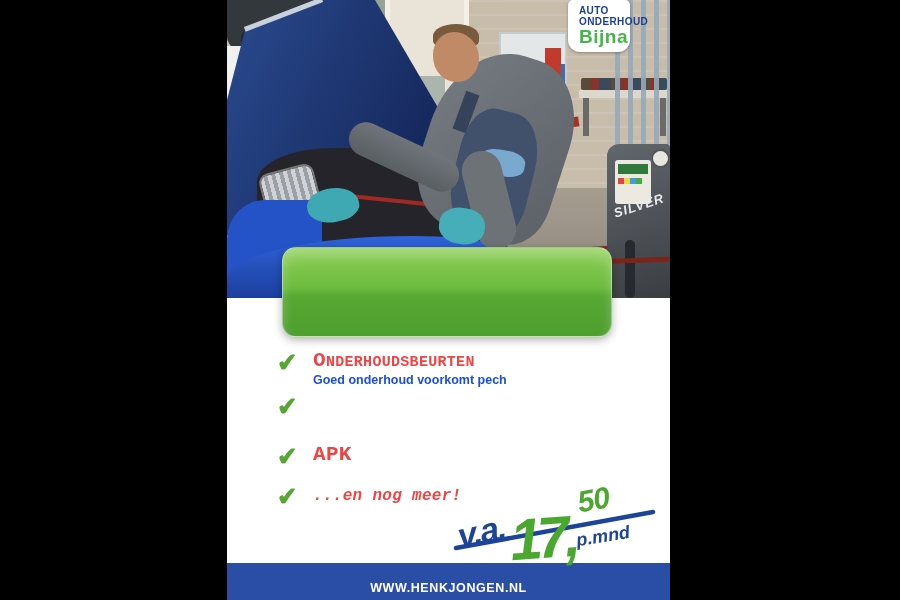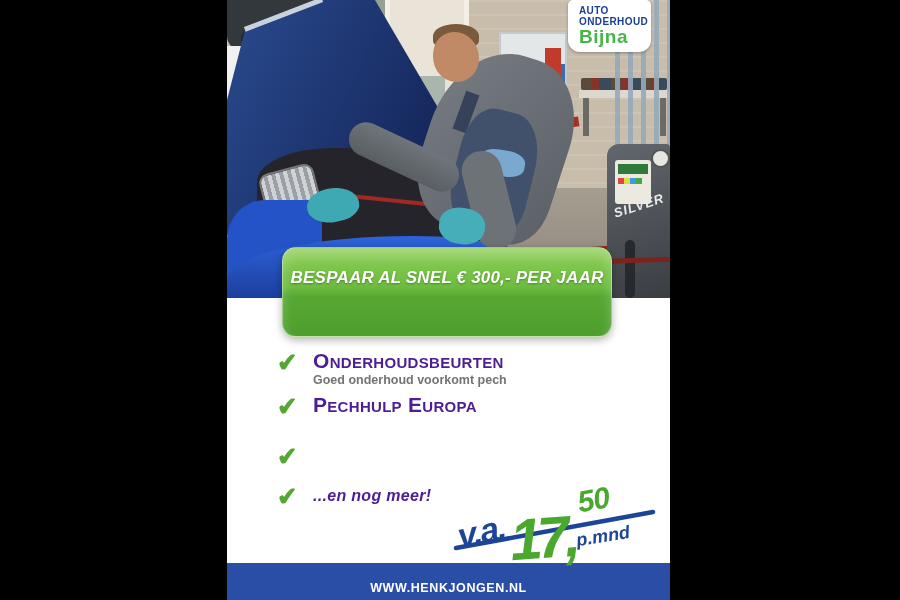--- a/index.html
+++ b/index.html
@@ -80,45 +80,45 @@
   .m-arm-left{left:118px;top:140px;width:118px;height:34px;border-radius:17px;transform:rotate(25deg);
               background:linear-gradient(#70757b,#595e63);}
   .m-glove-left{left:80px;top:188px;width:52px;height:34px;background:#3fa9b3;
                 border-radius:45% 55% 40% 50%;transform:rotate(-12deg);}
   .m-arm-right{left:242px;top:150px;width:40px;height:100px;border-radius:20px;transform:rotate(-14deg);
                background:#6d7277;}
   .m-glove-right{left:212px;top:208px;width:46px;height:36px;background:#45aeb8;border-radius:45%;
                  transform:rotate(8deg);}
 
   
-  .logo-badge{position:absolute;left:341px;top:0;width:83px;height:52px;background:#fff;
+  .logo-badge{position:absolute;left:341px;top:0;width:62px;height:52px;background:#fff;
               border-radius:5px 5px 12px 12px;z-index:6;box-shadow:0 1px 3px rgba(0,0,0,.3);
               padding:5px 0 0 11px;box-sizing:border-box;}
   .logo-line{color:#1b3f94;font-size:10px;font-weight:bold;letter-spacing:.4px;line-height:11px;}
   .logo-plan{color:#45b649;font-size:19px;font-weight:bold;letter-spacing:.5px;line-height:19px;}
 
   
   .banner{position:absolute;left:55px;top:247px;width:330px;height:90px;z-index:10;
           border-radius:14px;box-sizing:border-box;text-align:center;padding-top:17px;
           background:linear-gradient(180deg,#8ecf57 0%,#6cbb3f 45%,#57a833 55%,#4d9e2d 100%);
           box-shadow:0 3px 8px rgba(0,0,0,.30), inset 0 8px 12px rgba(255,255,255,.25);
           border:1px solid rgba(255,255,255,.45);}
   .banner-line{color:#fff;font-size:17px;font-weight:bold;font-style:italic;line-height:26px;
                letter-spacing:.2px;text-shadow:0 1px 2px rgba(0,0,0,.3);}
 
   
   .check-row{position:absolute;left:0;width:443px;}
   .row1{top:350px;}.row2{top:394px;}.row3{top:444px;}.row4{top:484px;}
   .check-icon{position:absolute;left:50px;top:-2px;color:#55a733;font-size:25px;font-weight:bold;
               transform:rotate(-4deg);}
   .check-text{position:absolute;left:86px;top:0;width:340px;}
-  .check-title{color:#4c1d95;font-size:21px;font-weight:bold;font-variant:small-caps;
-               letter-spacing:.3px;line-height:21px;}
+  .check-title{color:#ef4444;font-size:21px;font-weight:bold;font-variant:small-caps;
+               letter-spacing:.3px;line-height:21px;font-family:Liberation Mono, monospace;}
   .check-title.script{font-variant:normal;font-size:16px;font-style:italic;line-height:24px;}
-  .check-sub{color:#737373;font-size:12.5px;font-weight:bold;margin-top:3px;line-height:13px;}
+  .check-sub{color:#1d4ed8;font-size:12.5px;font-weight:bold;margin-top:3px;line-height:13px;}
 
   
   .price-svg{position:absolute;left:221px;top:478px;z-index:11;}
 
   
   .footer-bar{position:absolute;left:0;top:563px;width:443px;height:50px;background:#2a4da6;
               display:flex;align-items:center;justify-content:center;}
   .footer-url{color:#fff;font-size:12.5px;font-weight:bold;letter-spacing:.6px;}
 </style>
 </head>
@@ -177,39 +177,38 @@
       <div class="m-glove-right"></div>
     </div>
 
     <div class="logo-badge">
       <div class="logo-line">AUTO</div>
       <div class="logo-line">ONDERHOUD</div>
       <div class="logo-plan">Bijna</div>
     </div>
 
     <div class="banner">
-      <div class="banner-line">BESPAAR AL SNEL € 300,- PER JAAR</div>
     </div>
 
     <div class="check-row row1">
       <span class="check-icon">✔</span>
       <div class="check-text">
         <div class="check-title">Onderhoudsbeurten</div>
         <div class="check-sub">Goed onderhoud voorkomt pech</div>
       </div>
     </div>
     <div class="check-row row2">
       <span class="check-icon">✔</span>
       <div class="check-text">
-        <div class="check-title">Pechhulp Europa</div>
       </div>
     </div>
     <div class="check-row row3">
       <span class="check-icon">✔</span>
       <div class="check-text">
+        <div class="check-title">APK</div>
       </div>
     </div>
     <div class="check-row row4">
       <span class="check-icon">✔</span>
       <div class="check-text">
         <div class="check-title script">...en nog meer!</div>
       </div>
     </div>
 
     <svg class="price-svg" width="220" height="92" viewBox="0 0 220 92">

